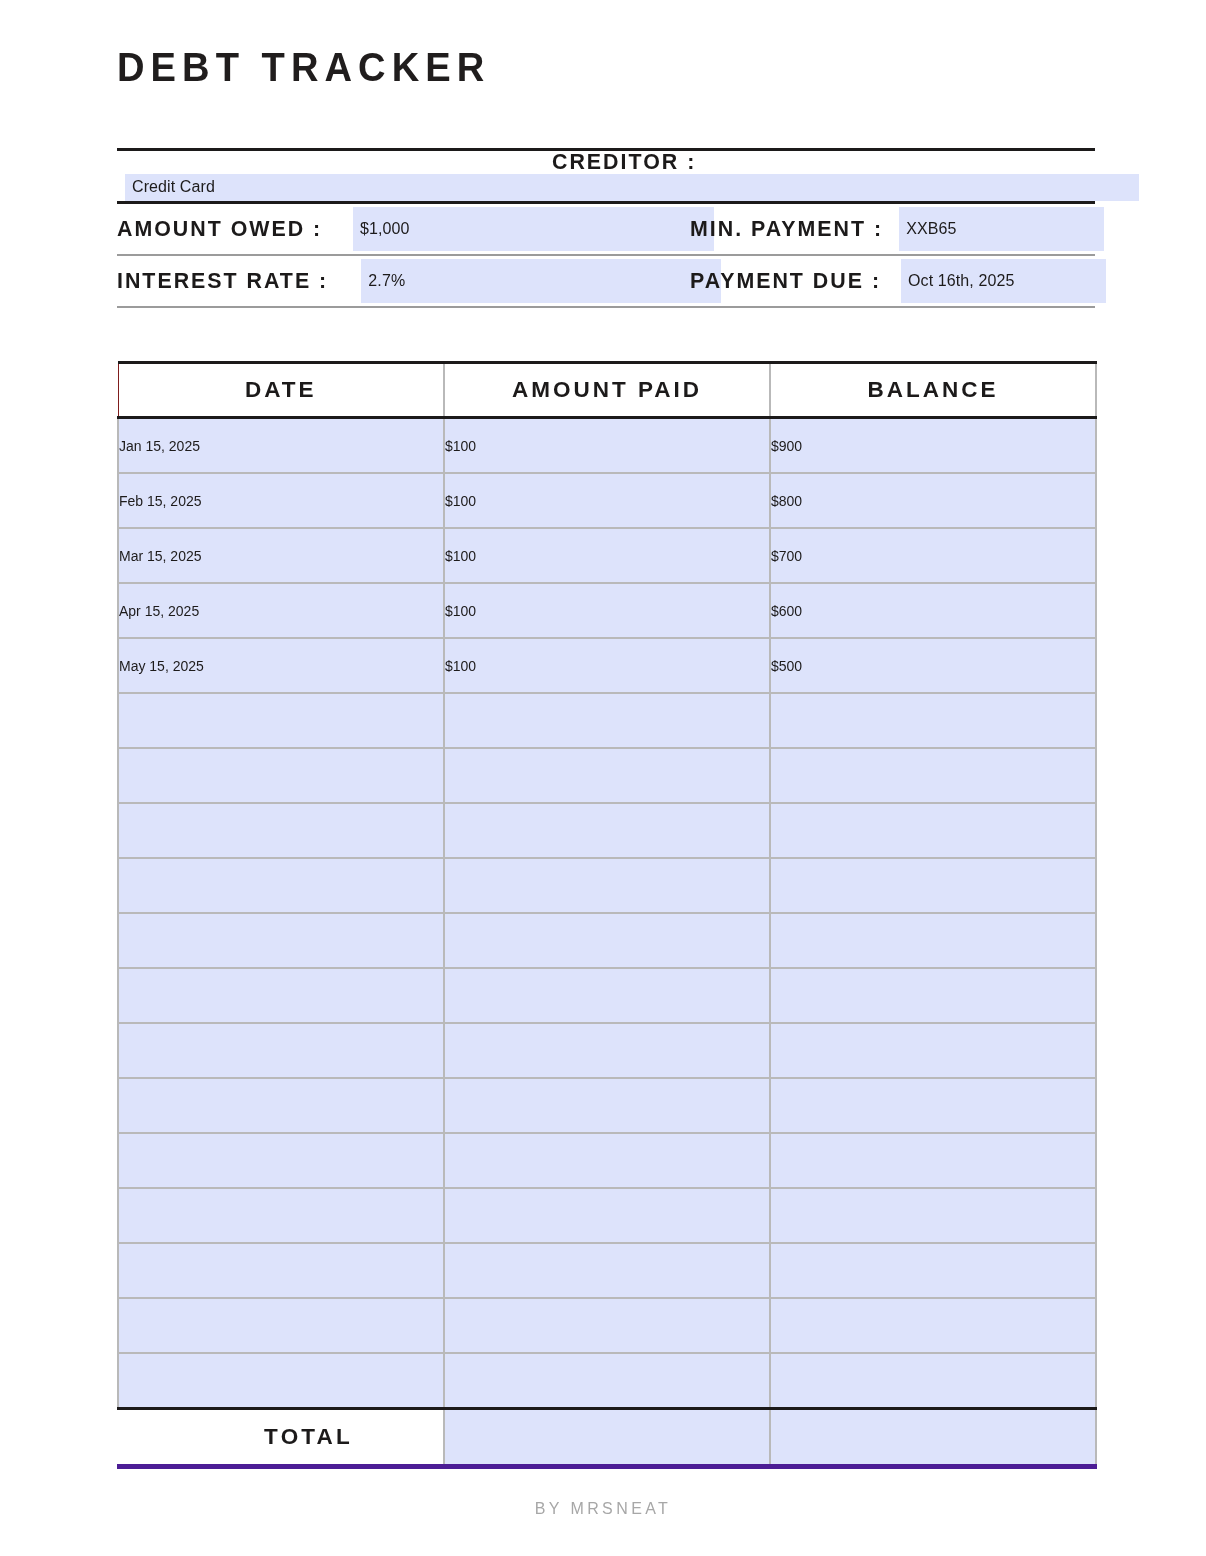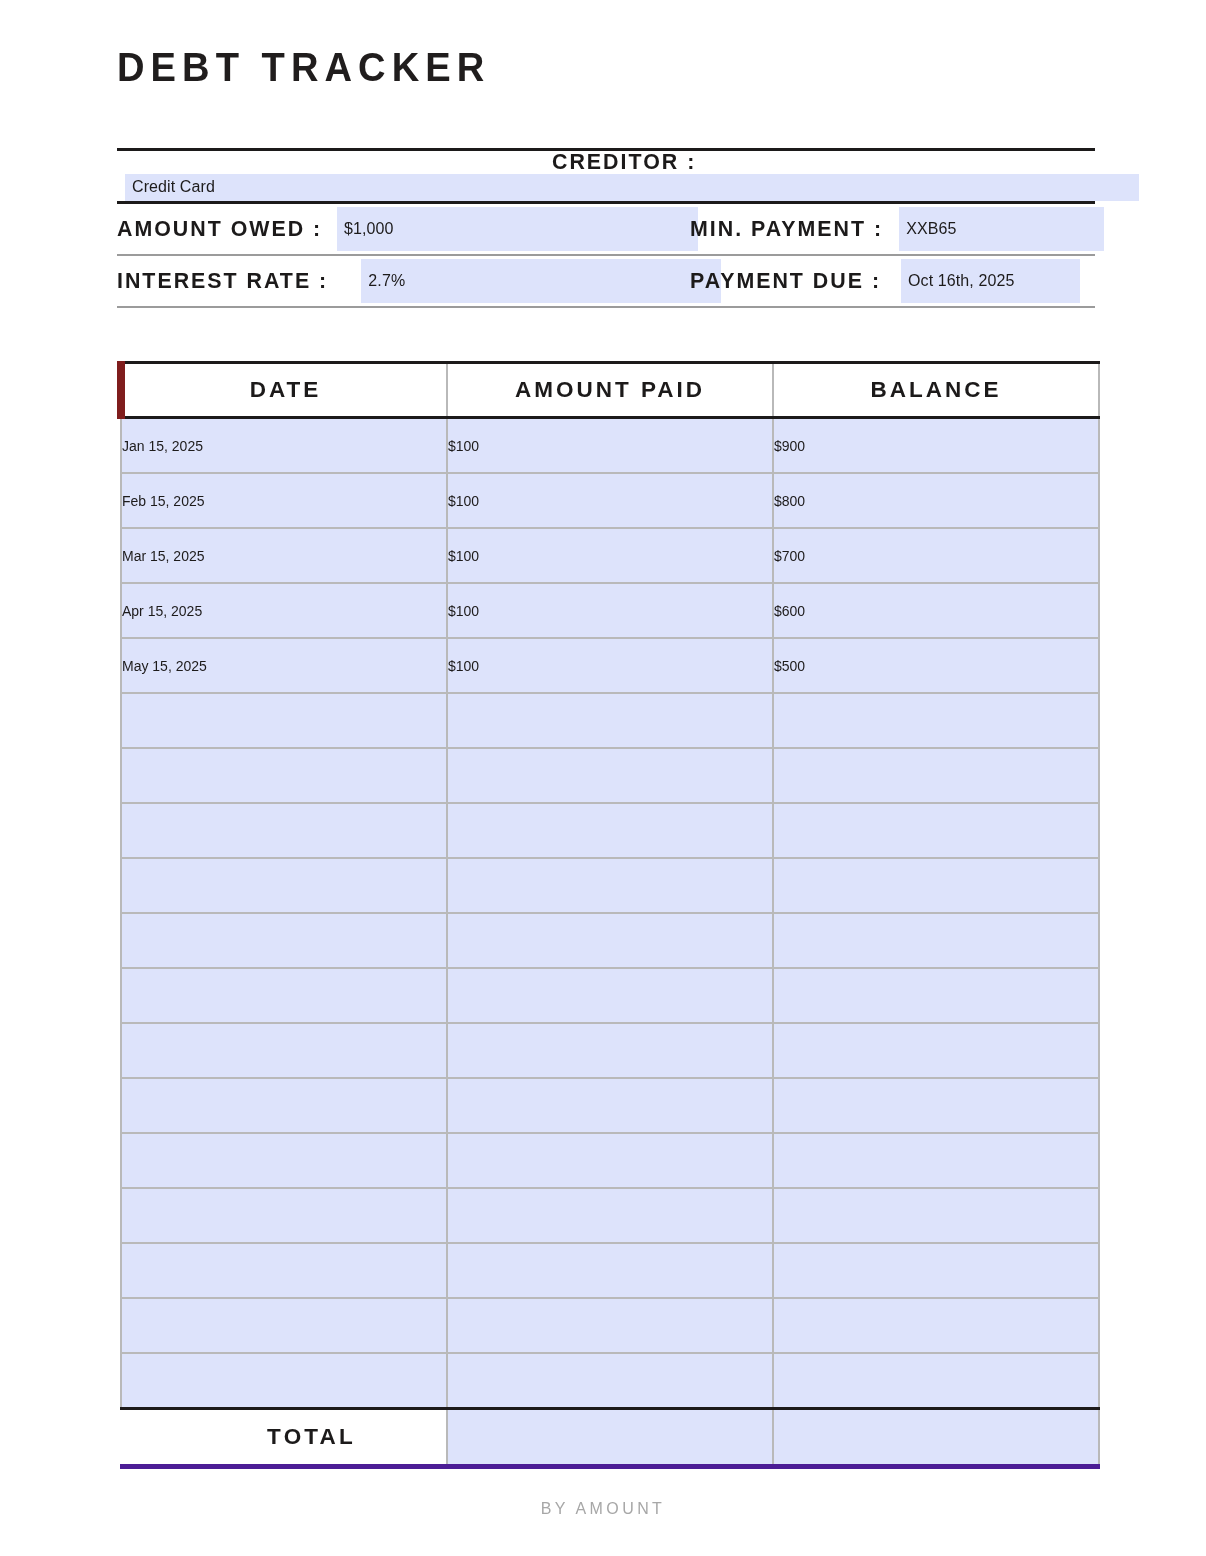--- a/index.html
+++ b/index.html
@@ -93,29 +93,29 @@
     white-space: nowrap;
     letter-spacing: 0.1px;
   }
 
   
   .f-creditor { left: 0; top: 0; flex-direction: column; }
   .f-creditor .field-value-box { width: 1014px; margin-left: 8px; }
 
   
   .f-amount { left: 0; top: 0; }
-  .f-amount .field-value-box { width: 361px; margin-left: 4px; }
+  .f-amount .field-value-box { width: 361px; margin-left: 20px; }
   .f-minpay { left: 573px; top: 0; }
   .f-minpay .field-value-box { width: 205px; margin-left: 6px; }
 
   
   .f-interest { left: 0; top: 0; gap: 19px; }
   .f-interest .field-value-box { width: 360px; margin-left: 3px; }
   .f-due { left: 573px; top: 0; }
-  .f-due .field-value-box { width: 179px; margin-left: 10px; }
+  .f-due .field-value-box { width: 205px; margin-left: 10px; }
 
   
   .tbl {
     position: absolute;
     left: 117px;
     top: 361px;
     width: 978px;
     border-collapse: collapse;
     table-layout: fixed;
   }
@@ -131,21 +131,21 @@
     border-right: 2px solid #b9b9b9;
     background: #ffffff;
     font-size: 22.5px;
     font-weight: bold;
     letter-spacing: 3px;
     font-family: "Liberation Sans Narrow", "Liberation Sans", sans-serif;
     color: #1c1a1a;
     text-align: center;
     padding: 0;
   }
-  .tbl th:first-child { border-left: 8px solid #7f1d1d; }
+  .tbl th:first-child { border-left: 1px solid #7f1d1d; }
 
   .tbl td {
     height: 53px;
     background: #dde3fb;
     border: 2px solid #b9b9b9;
     font-size: 14px;
     color: #1d1b1b;
     text-align: left;
     padding: 0;
     vertical-align: middle;
@@ -345,15 +345,15 @@
           <td></td>
         </tr>
         <tr class="total-row">
           <td class="total-label">TOTAL</td>
           <td></td>
           <td></td>
         </tr>
       </tbody>
   </table>
 
-  <div class="footer">BY AMOUNT</div>
+  <div class="footer">BY MRSNEAT</div>
 
 </div>
 
 </body></html>

